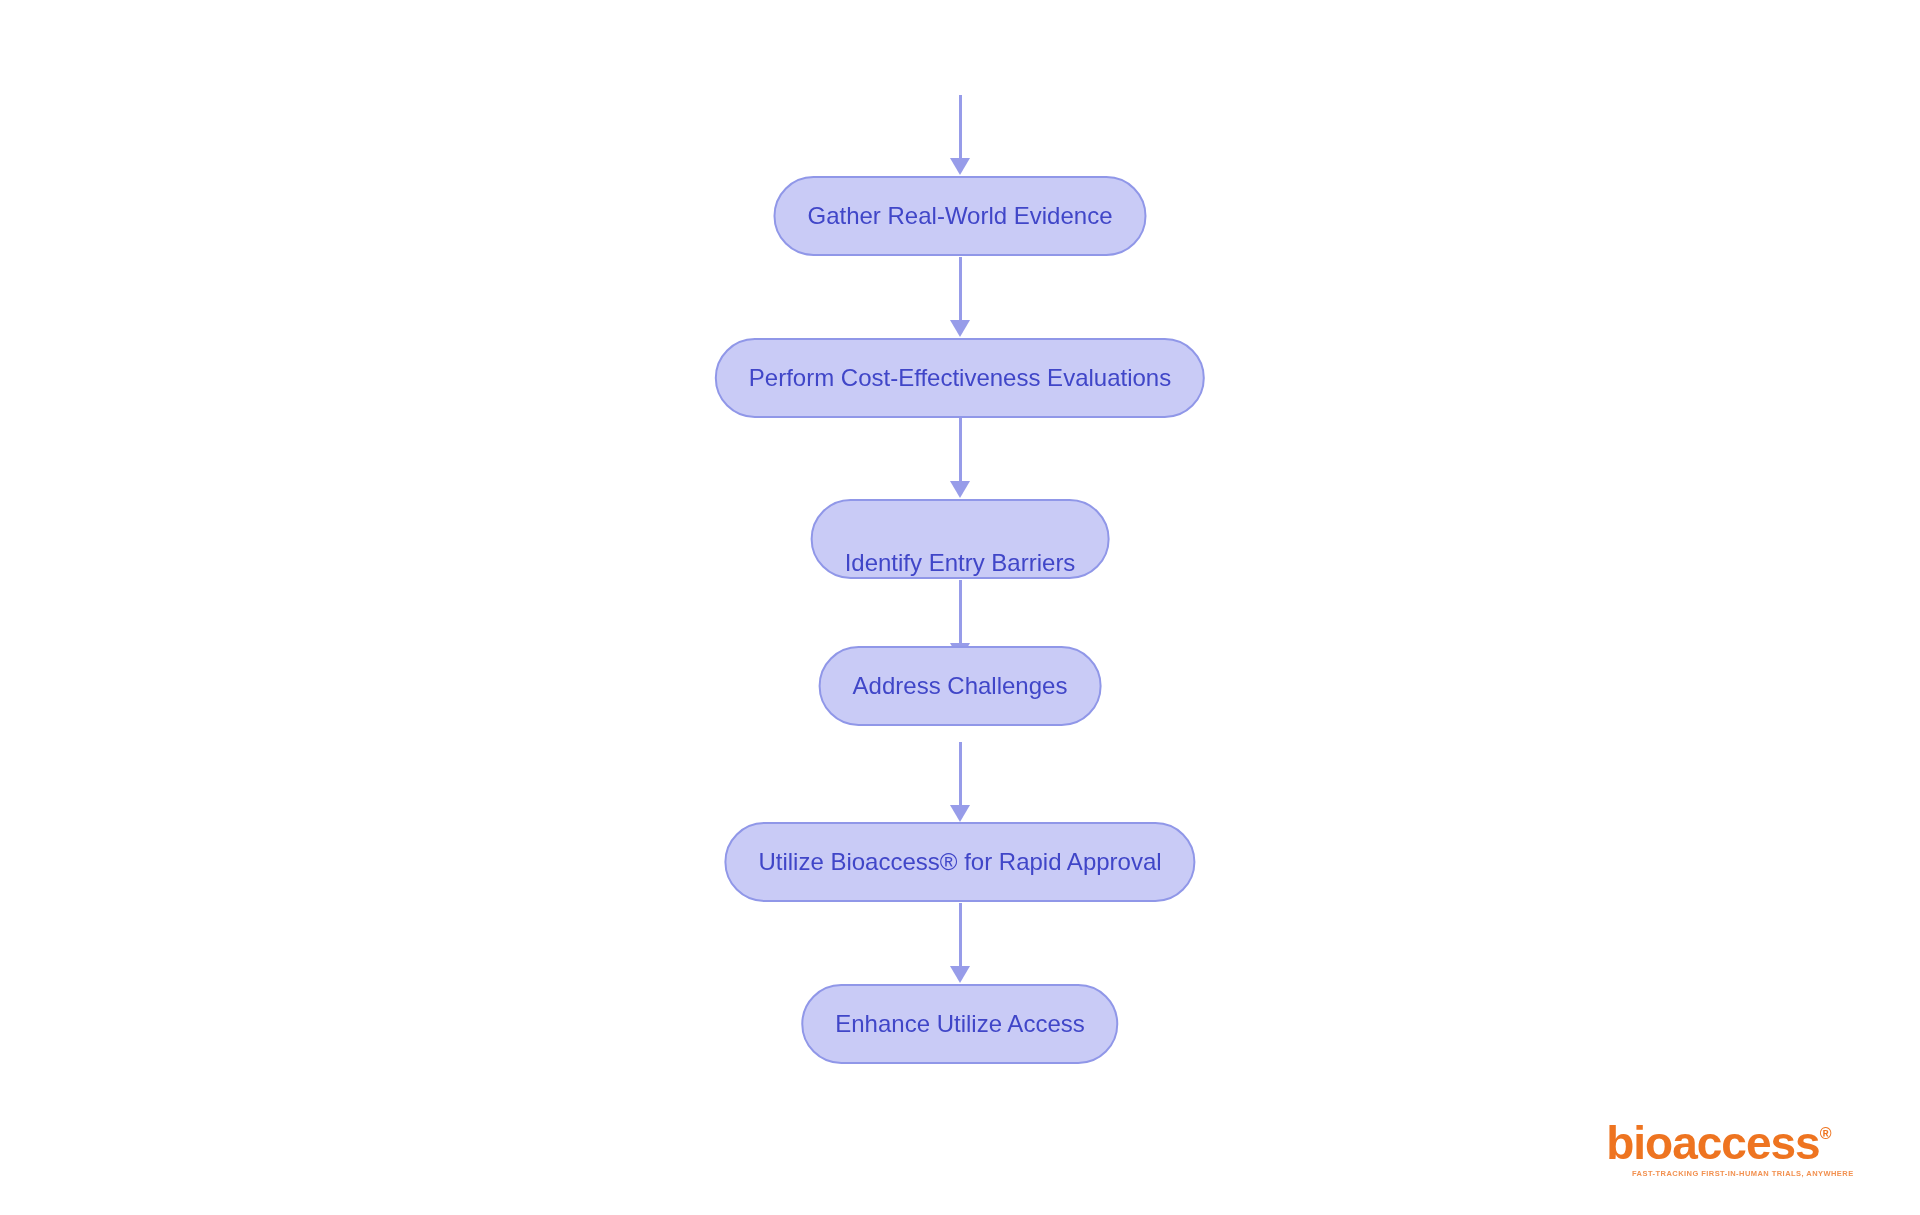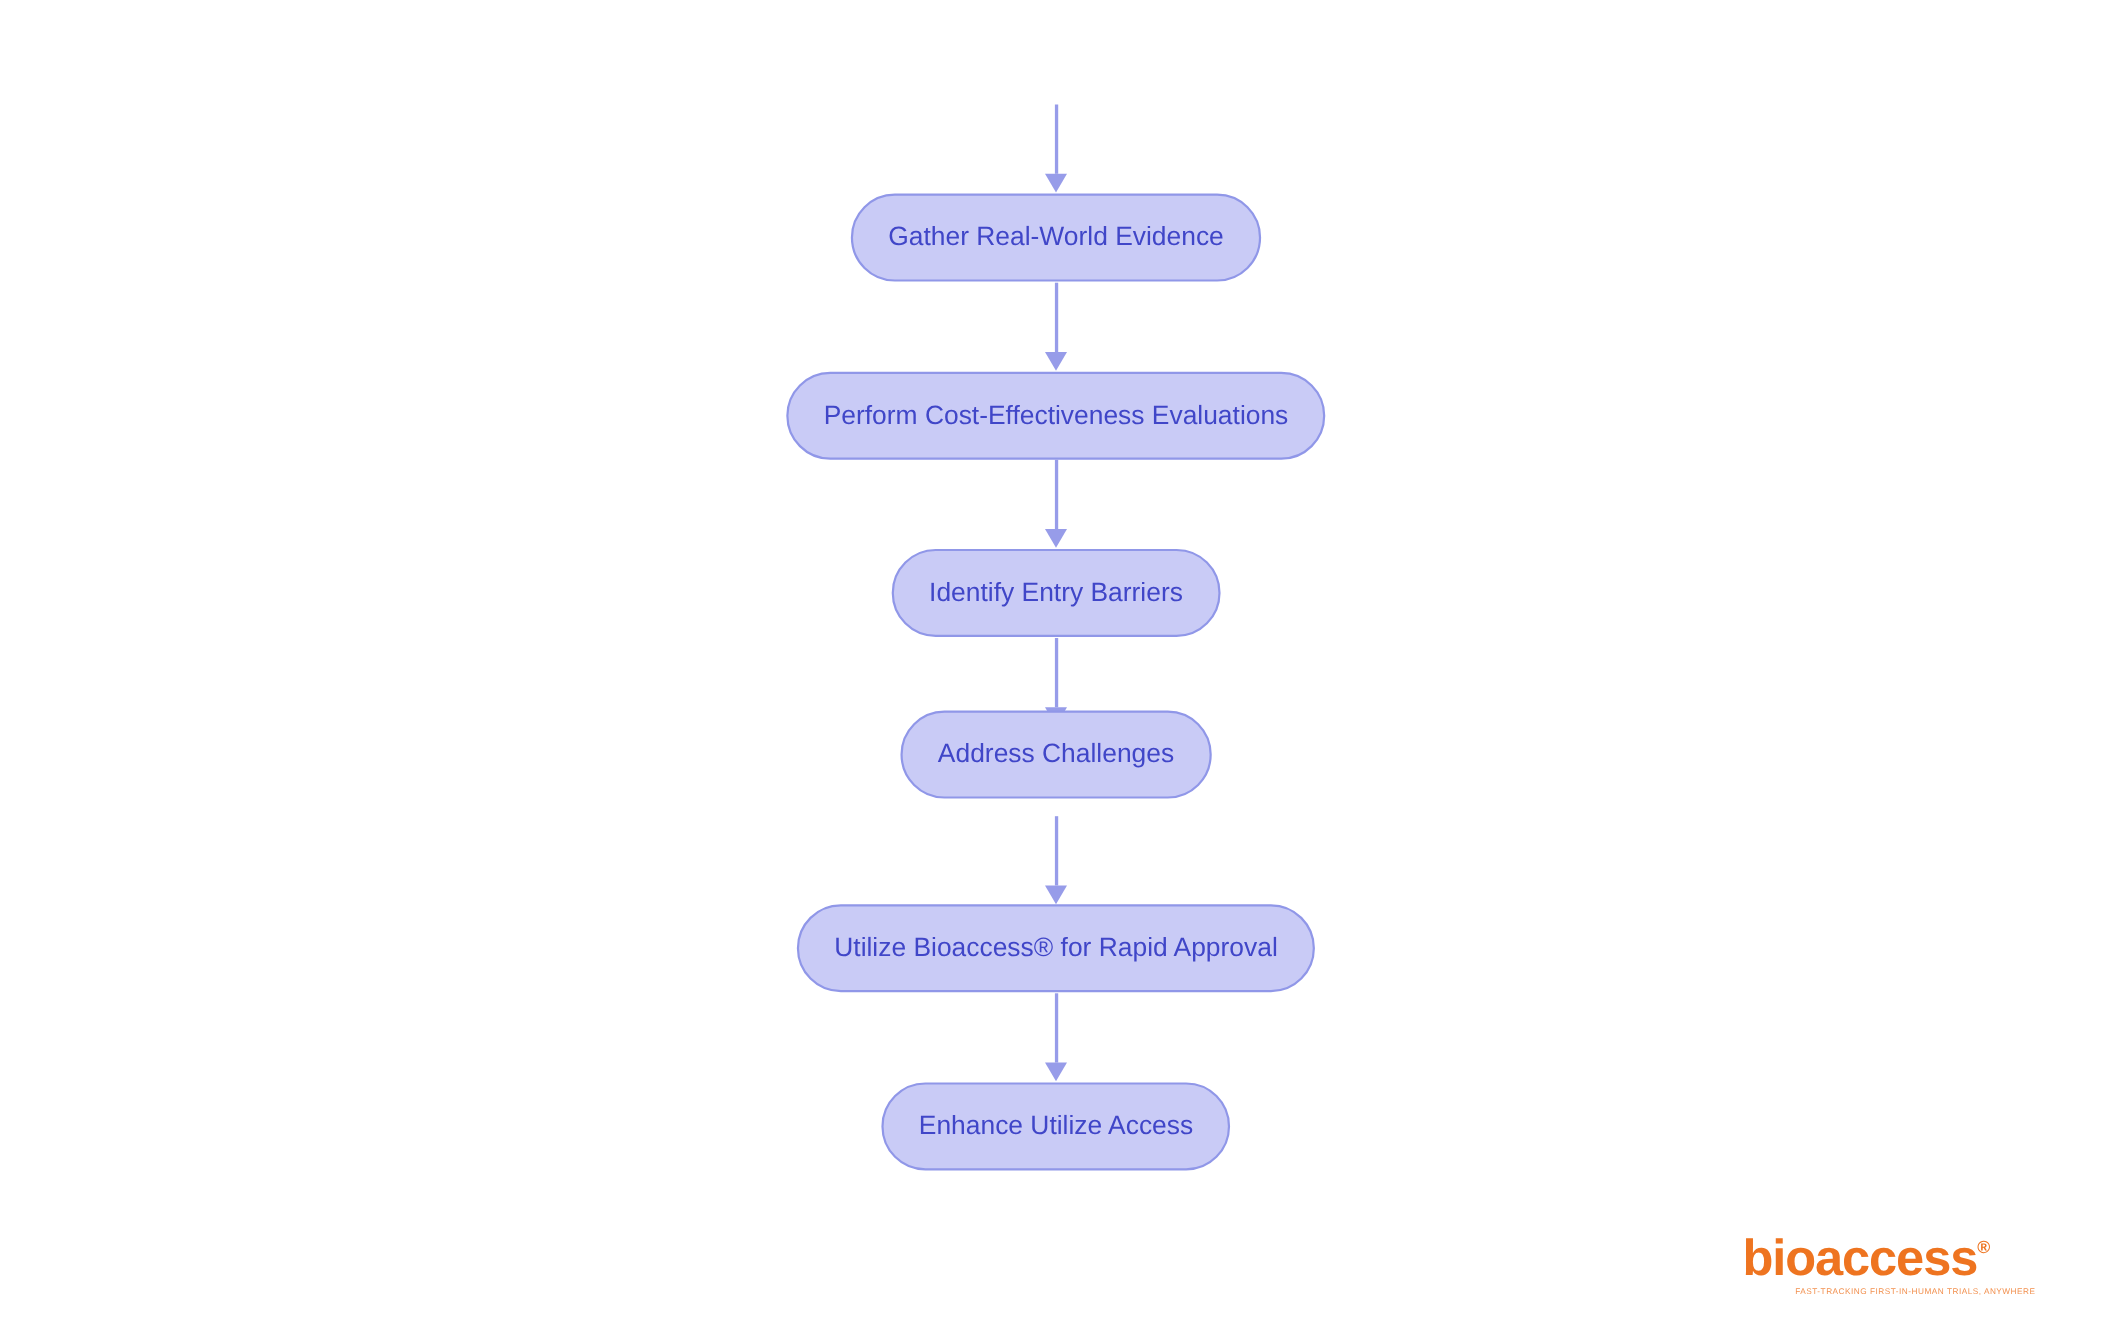--- a/index.html
+++ b/index.html
@@ -35,21 +35,21 @@
     display: flex;
     align-items: center;
     justify-content: center;
     padding: 0 32px;
     font-size: 24px;
     white-space: nowrap;
   }
   .node-1 { top: 14px; }
   .node-2 { top: 176px; }
   .node-3 { top: 338px; }
-  .node-4 { top: 499px; }
+  .node-4 { top: 499px; align-items: flex-end; }
   .node-5 { top: 646px; }
   .node-6 { top: 822px; }
   .node-7 { top: 984px; }
 
   .arrow {
     position: absolute;
     left: 960px;
     transform: translateX(-50%);
     display: flex;
     flex-direction: column;
@@ -71,40 +71,40 @@
   .arrow-2 { top: 257px; }
   .arrow-3 { top: 418px; }
   .arrow-4 { top: 580px; }
   .arrow-5 { top: 742px; }
   .arrow-6 { top: 903px; }
 
   .logo {
     position: absolute;
     left: 1584px;
     top: 1122px;
-    text-align: left;
+    text-align: center;
   }
   .logo-word {
     font-size: 46px;
     font-weight: bold;
     color: var(--logo-orange);
     line-height: 0.95;
     letter-spacing: -1px;
   }
   .logo-reg {
     font-size: 16px;
     font-weight: bold;
     color: var(--logo-orange);
     vertical-align: 20px;
     letter-spacing: 0;
   }
   .logo-tagline {
     margin-top: 3px;
     font-size: 7.5px;
-    font-weight: normal;
+    font-weight: bold;
     letter-spacing: 0.45px;
     color: var(--tagline-orange);
     white-space: nowrap;
     margin-left: 48px;
   }
 </style>
 </head>
 <body>
 
 <div class="canvas">

